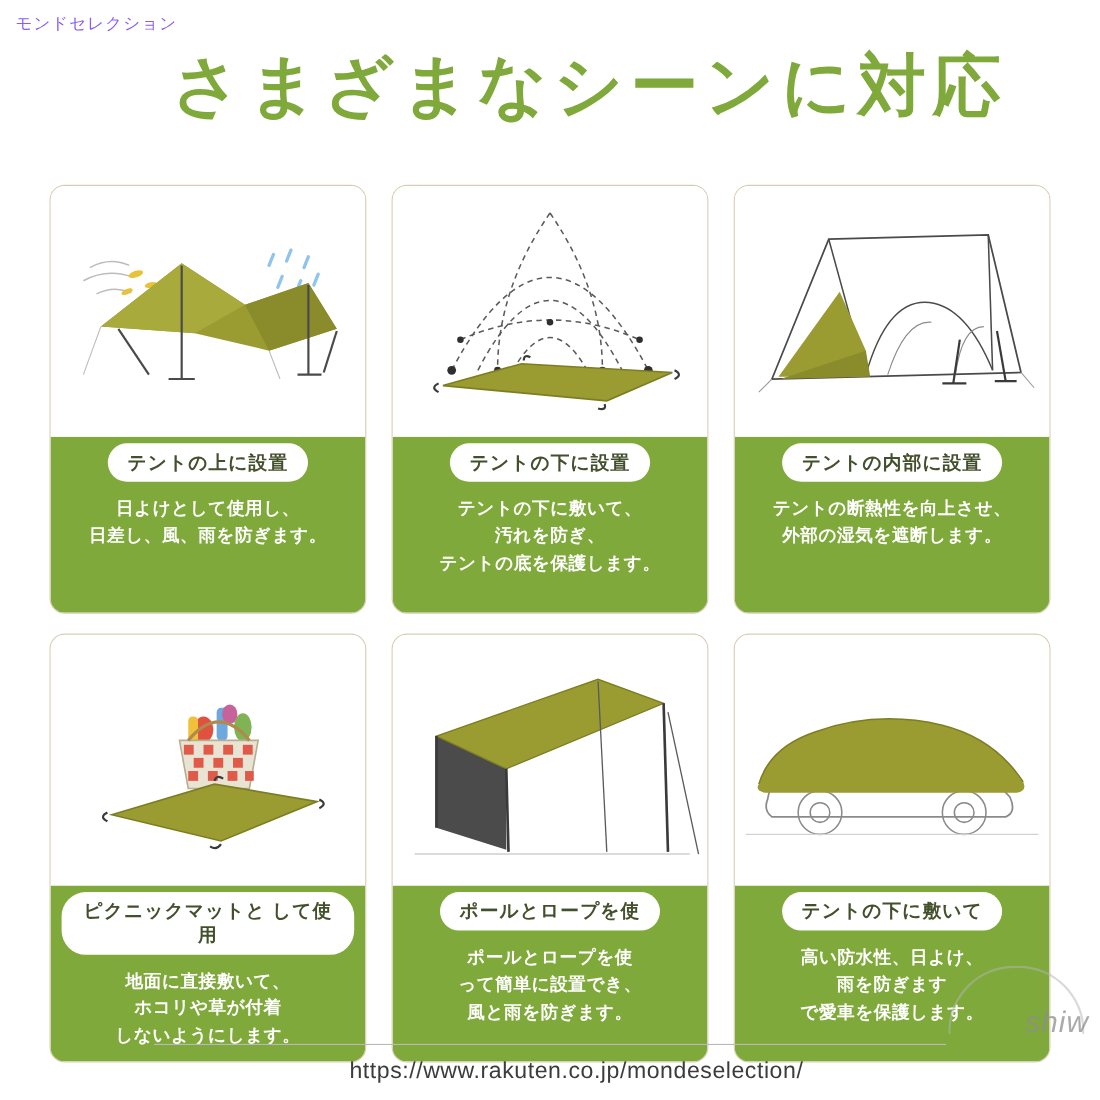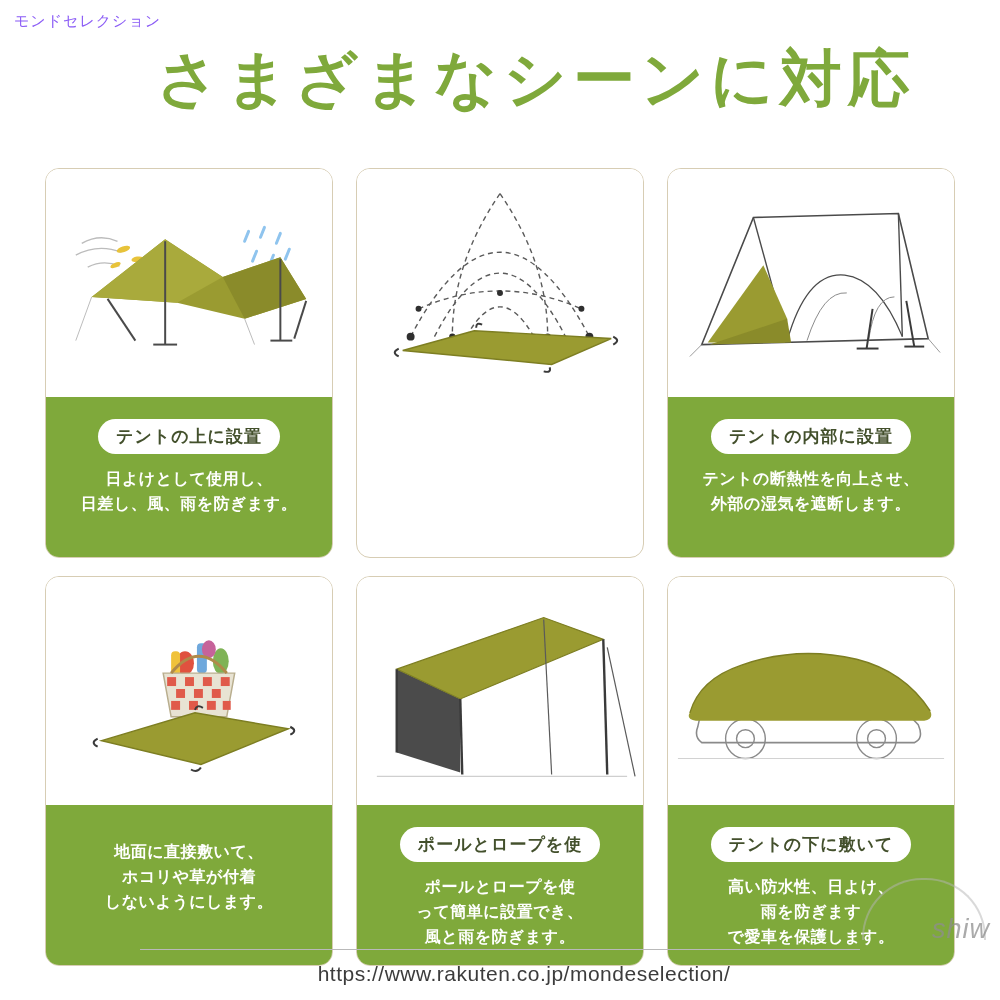--- a/index.html
+++ b/index.html
@@ -66,21 +66,21 @@
     display: block;
     width: 100%;
     height: 100%;
   }
   .card-body {
     flex: 1;
     background: #7fa93b;
     display: flex;
     flex-direction: column;
     align-items: center;
-    padding-top: 22px;
+    padding-top: 6px;
   }
   .pill {
     background: #ffffff;
     border-radius: 22px;
     padding: 7px 18px;
     color: #43502c;
     font-size: 17px;
     font-weight: bold;
     letter-spacing: 1px;
     line-height: 1.25;
@@ -225,20 +225,26 @@
 
         <polygon points="46,182 118,162 256,170 196,196" fill="#9a9b31"></polygon>
         <polygon points="46,182 118,162 256,170 196,196" fill="none" stroke="#7d7e22" stroke-width="1.5"></polygon>
         <g stroke="#3a3a3a" stroke-width="2" fill="none">
           <path d="M42 180 q-8 4 0 8"></path>
           <path d="M258 168 q8 4 0 8"></path>
           <path d="M120 159 q0 -6 6 -3"></path>
           <path d="M194 199 q2 6 -6 4"></path>
         </g>
       </svg>
+    </div>
+    <div class="card-body">
+      <div class="pill">テントの下に設置</div>
+      <div class="desc">テントの下に敷いて、
+汚れを防ぎ、
+テントの底を保護します。</div>
     </div>
   </div>
 
   <div class="card">
     <div class="card-art">
       <svg viewBox="0 0 288 228" preserveAspectRatio="xMidYMid meet">
 
         <polygon points="34,176 86,48 232,44 262,170" fill="#ffffff" stroke="#4a4a4a" stroke-width="1.6"></polygon>
         <polyline points="86,48 120,172" fill="none" stroke="#4a4a4a" stroke-width="1.4"></polyline>
         <polyline points="232,44 236,168" fill="none" stroke="#4a4a4a" stroke-width="1.4"></polyline>
@@ -299,20 +305,22 @@
         <polygon points="56,164 150,136 244,152 156,188" fill="#9a9b31" stroke="#7d7e22" stroke-width="1.5"></polygon>
         <g stroke="#3a3a3a" stroke-width="2" fill="none">
           <path d="M52 162 q-8 4 0 8"></path>
           <path d="M246 150 q8 4 0 8"></path>
           <path d="M150 133 q2 -6 8 -2"></path>
           <path d="M156 191 q-4 6 -10 2"></path>
         </g>
       </svg>
     </div>
     <div class="card-body">
+      <div class="pill">ピクニックマットと
+して使用</div>
       <div class="desc">地面に直接敷いて、
 ホコリや草が付着
 しないようにします。</div>
     </div>
   </div>
 
   <div class="card">
     <div class="card-art">
       <svg viewBox="0 0 288 228" preserveAspectRatio="xMidYMid meet">
 

